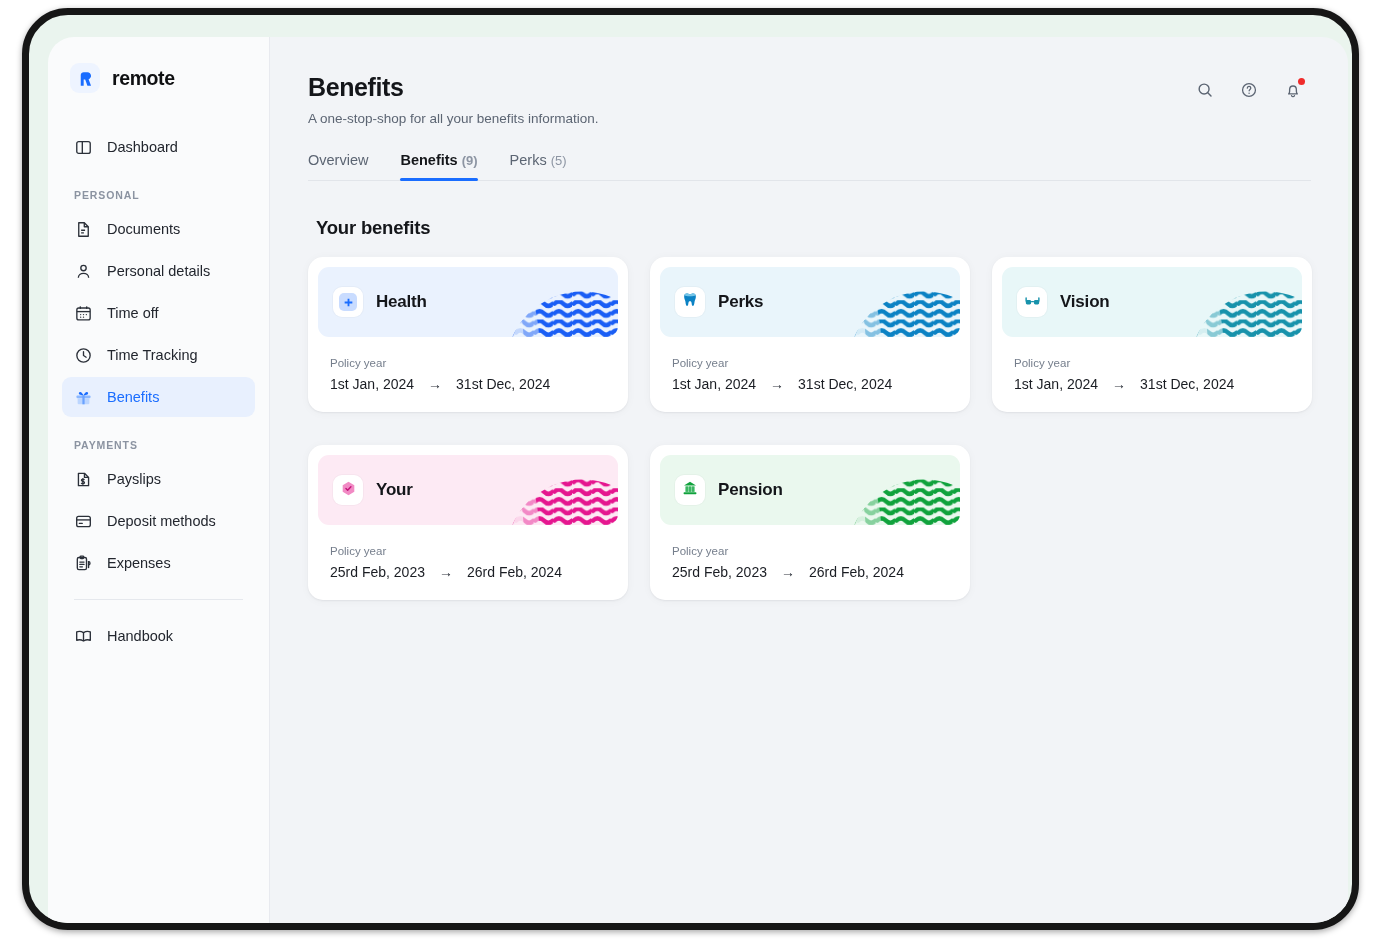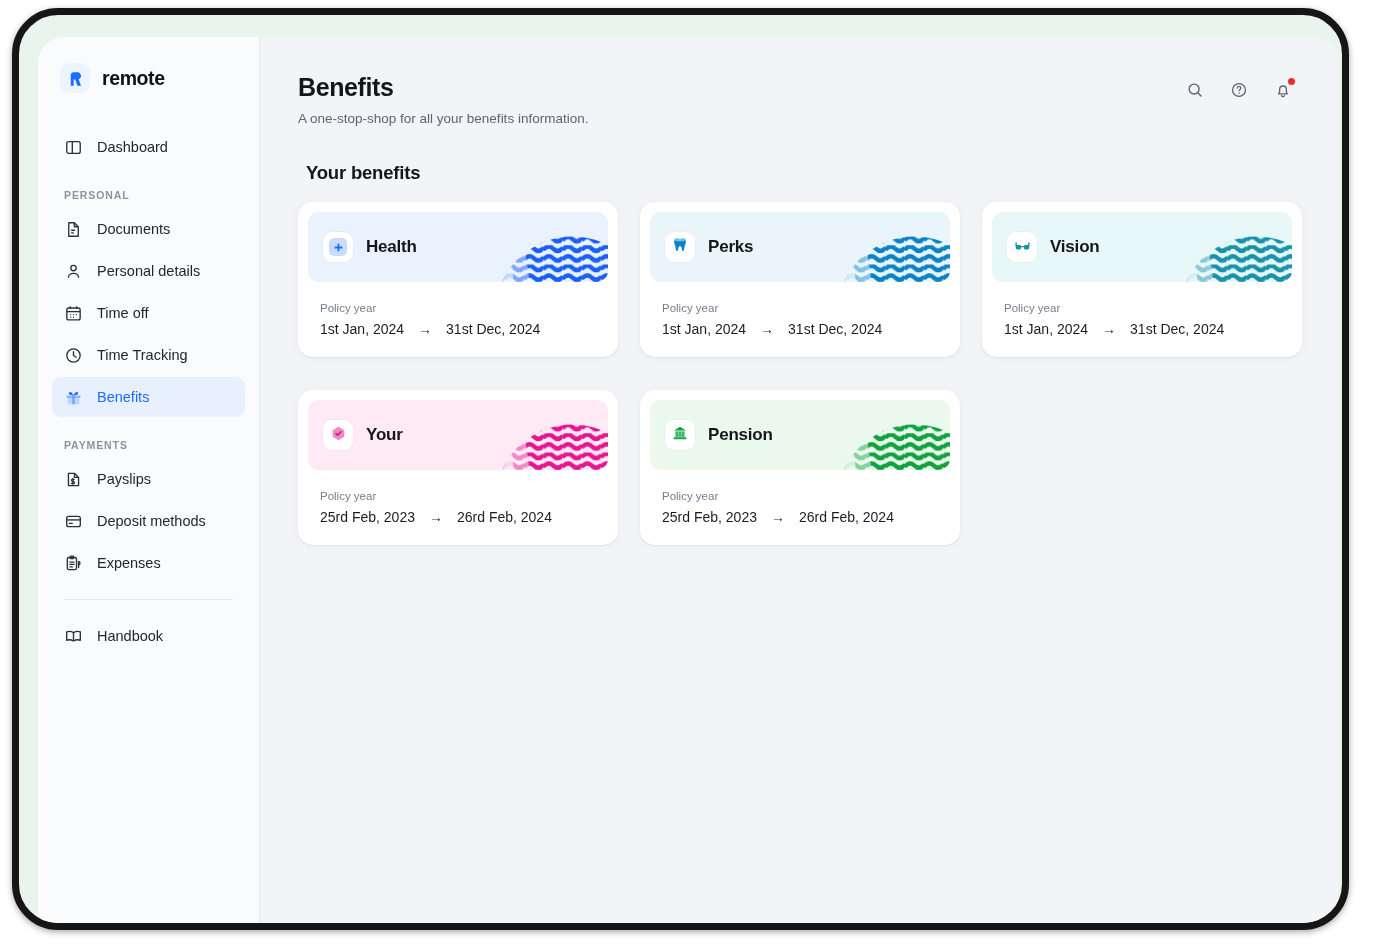--- a/index.html
+++ b/index.html
@@ -8,21 +8,21 @@
     width: 1379px;
     height: 946px;
     background: #ffffff;
     font-family: "Liberation Sans", sans-serif;
     overflow: hidden;
   }
 
   
   #device-frame {
     position: absolute;
-    left: 12px;
+    left: 22px;
     top: 8px;
     width: 1337px;
     height: 922px;
     border: 7px solid #161616;
     border-radius: 46px;
     background: #eaf4ee;
     overflow: hidden;
     box-shadow: 0 2px 6px rgba(0,0,0,0.35);
   }
 
@@ -435,20 +435,34 @@
           <span class="head-icon-btn">
             <svg width="18" height="18" viewBox="0 0 24 24" fill="none" stroke="#5c6573" stroke-width="1.8" stroke-linejoin="round" stroke-linecap="round">
               <path d="M6.2 17.2c1-.9 1.3-2 1.3-3.4v-2.4c0-2.7 1.9-4.8 4.5-4.8s4.5 2.1 4.5 4.8v2.4c0 1.4.3 2.5 1.3 3.4z"></path>
               <path d="M10.1 19.6c.4.8 1.1 1.3 1.9 1.3s1.5-.5 1.9-1.3"></path>
             </svg>
             <span class="notif-dot"></span>
           </span>
         </div>
       </div>
 
+      <div class="tabs">
+        <div class="tab">
+          <span>Overview</span>
+          <span class="tab-count"></span>
+        </div>
+        <div class="tab active">
+          <span>Benefits</span>
+          <span class="tab-count">(9)</span>
+        </div>
+        <div class="tab">
+          <span>Perks</span>
+          <span class="tab-count">(5)</span>
+        </div>
+      </div>
 
       <h2 class="section-title">Your benefits</h2>
 
       <div class="cards-grid">
 
         <div class="benefit-card">
           <div class="card-banner" style="background:#eaf2fe">
             <svg class="sphere" viewBox="0 0 200 200">
               <defs>
                 <clipPath id="cs1">

